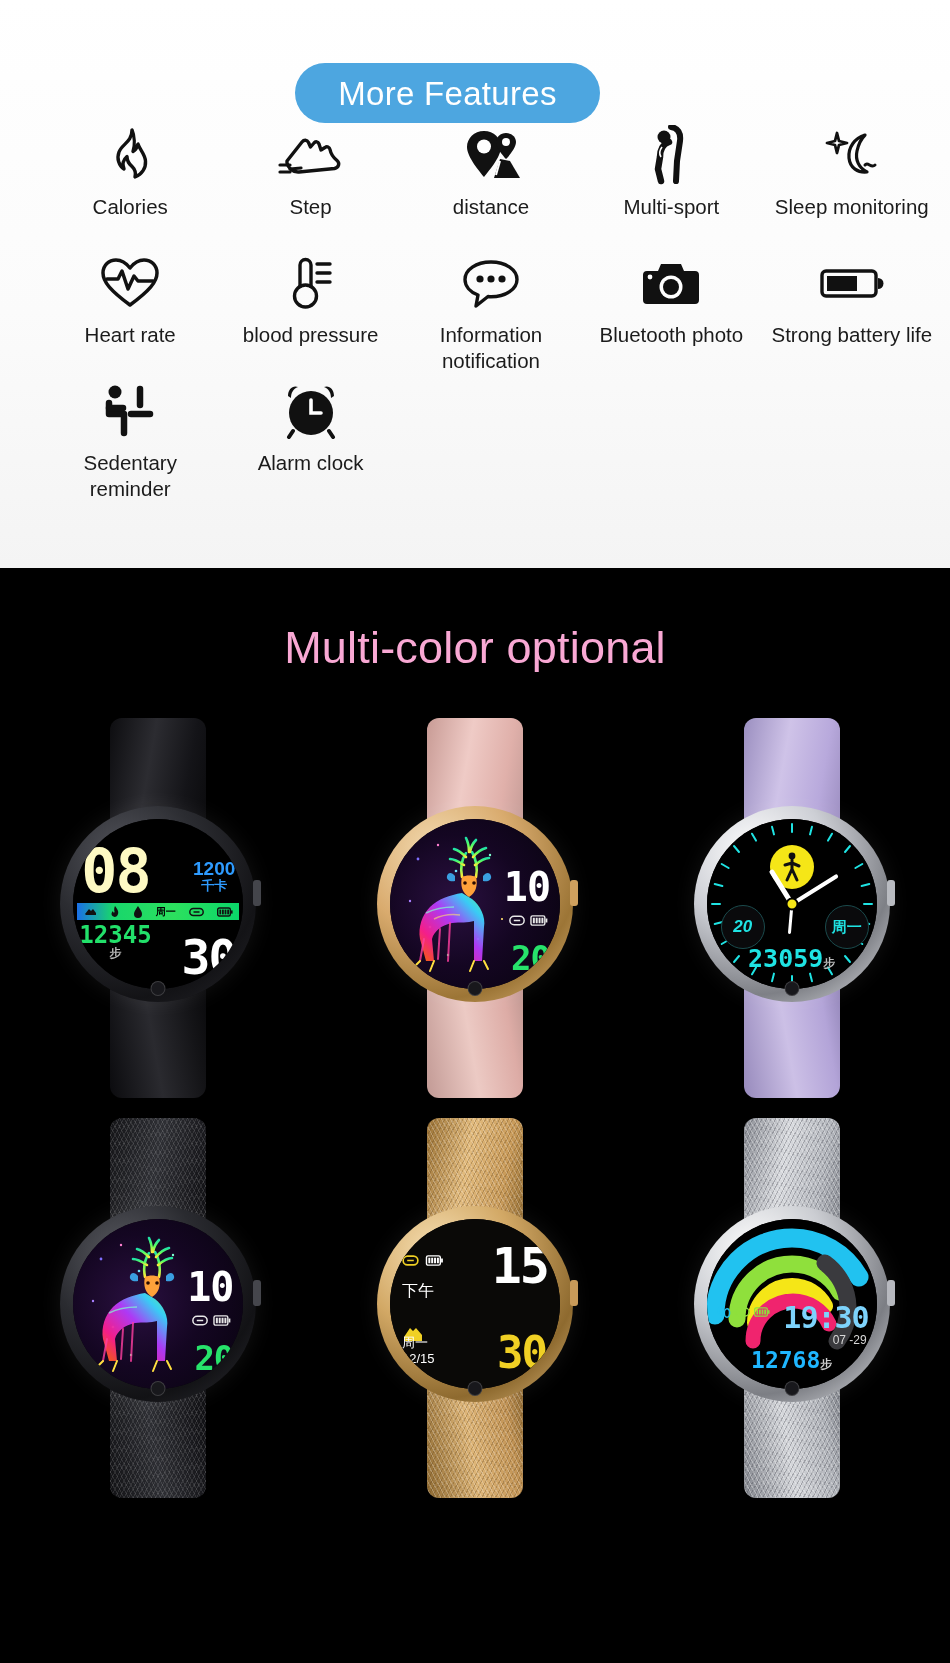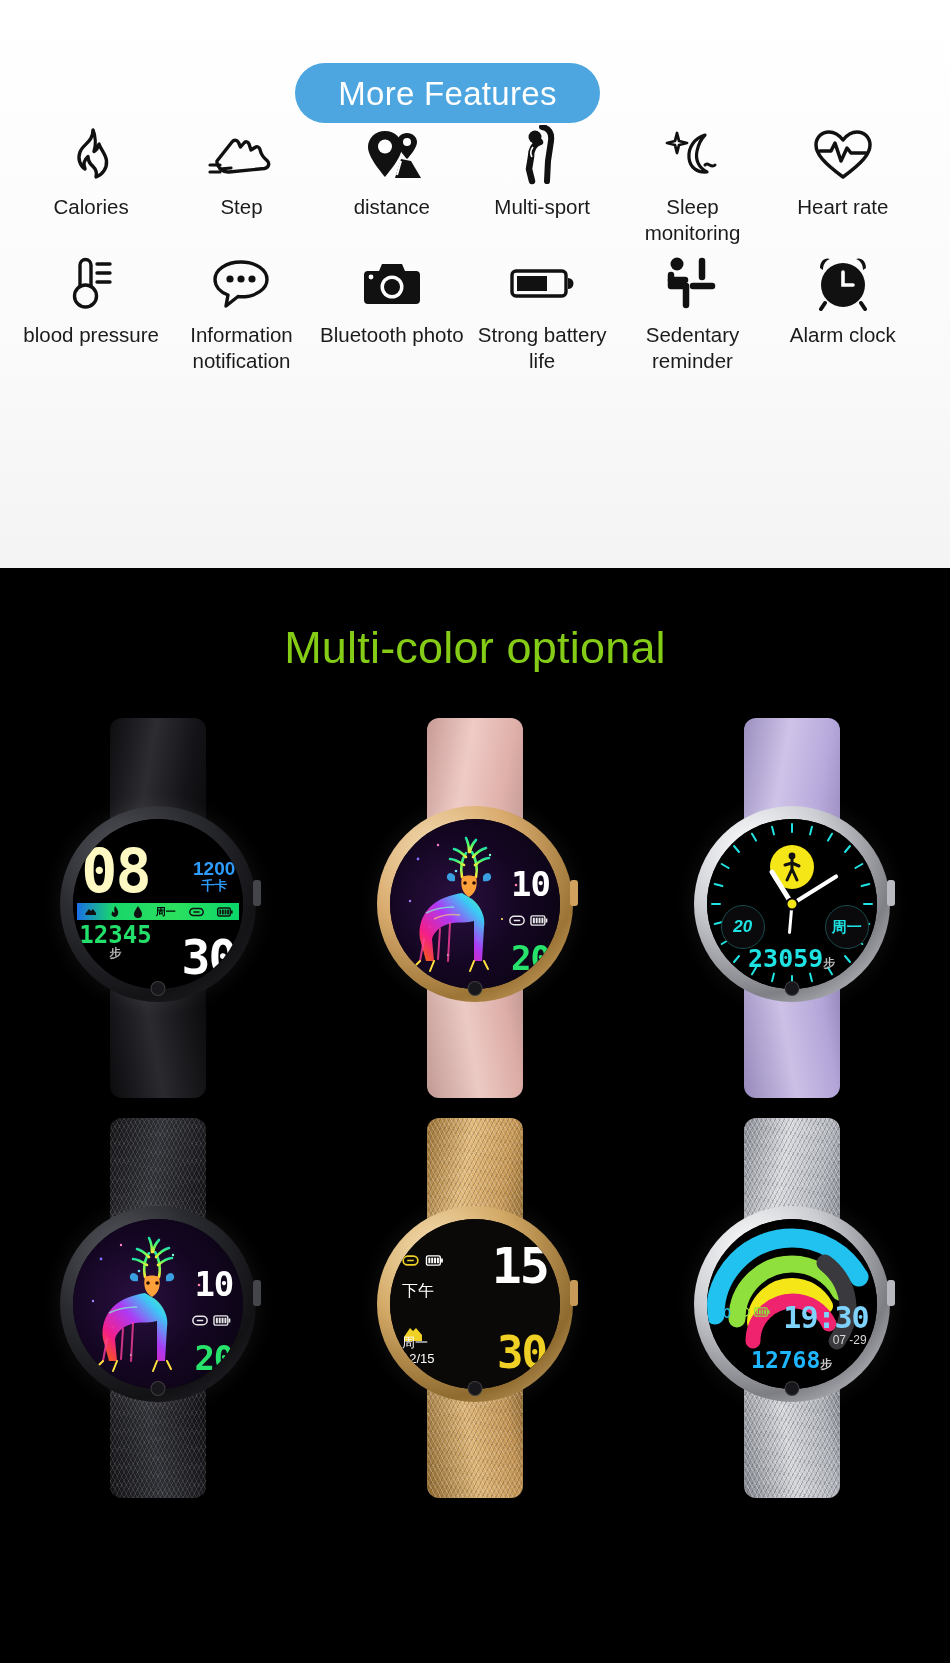--- a/index.html
+++ b/index.html
@@ -31,24 +31,24 @@
   .title-pill-text {
     color: #ffffff;
     font-size: 33px;
     letter-spacing: .3px;
     line-height: 1;
     white-space: nowrap;
   }
 
   .feature-grid {
     position: absolute;
-    left: 16px; top: 124px;
+    left: 40px; top: 124px;
     width: 902px;
     display: grid;
-    grid-template-columns: repeat(6, 1fr);
+    grid-template-columns: repeat(5, 1fr);
     grid-auto-rows: 128px;
   }
   .feature-cell {
     display: flex;
     flex-direction: column;
     align-items: center;
   }
   .feature-icon {
     height: 62px;
     display: flex;
@@ -71,21 +71,21 @@
     width: 950px;
     height: 1095px;
     background: #000000;
     overflow: hidden;
   }
   .colors-title {
     position: absolute;
     top: 622px - 568px;
     left: 0; width: 950px;
     text-align: center;
-    color: #84cc16;
+    color: #f9a8d4;
     font-size: 45px;
     letter-spacing: .2px;
   }
   .watch-grid {
     position: absolute;
     left: 0; top: 150px;
     width: 950px;
     display: grid;
     grid-template-columns: repeat(3, 1fr);
     grid-template-rows: 380px 380px;
@@ -177,21 +177,21 @@
     font-size:48px; font-weight:bold; color:#fff; line-height:1;
     letter-spacing:-2px;
   }
 
   
   .fdeer { position:absolute; inset:0;
     background:radial-gradient(circle at 38% 48%, #2a1040 0%, #140622 48%, #07030d 100%); }
   .fdeer .num10 {
     position:absolute; right:10px; top:48px;
     font-family:"DejaVu Sans Mono",monospace;
-    font-size:34px; font-weight:bold; color:#fff; line-height:1; letter-spacing:-1px;
+    font-size:40px; font-weight:bold; color:#fff; line-height:1; letter-spacing:-1px;
   }
   .fdeer .num20 {
     position:absolute; right:10px; bottom:14px;
     font-family:"DejaVu Sans Mono",monospace;
     font-size:34px; font-weight:bold; color:#27e36b; line-height:1; letter-spacing:-1px;
   }
   .fdeer .statusrow {
     position:absolute; right:12px; top:96px;
     display:flex; gap:5px; align-items:center;
   }

